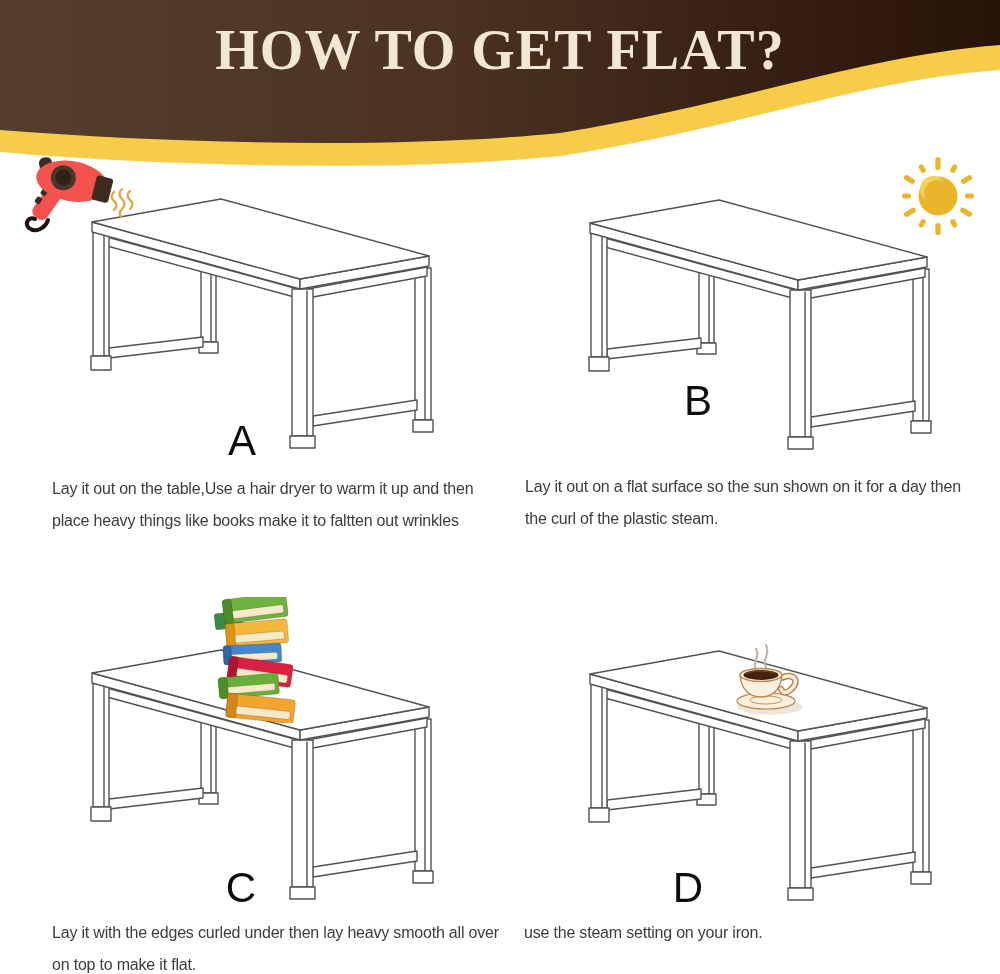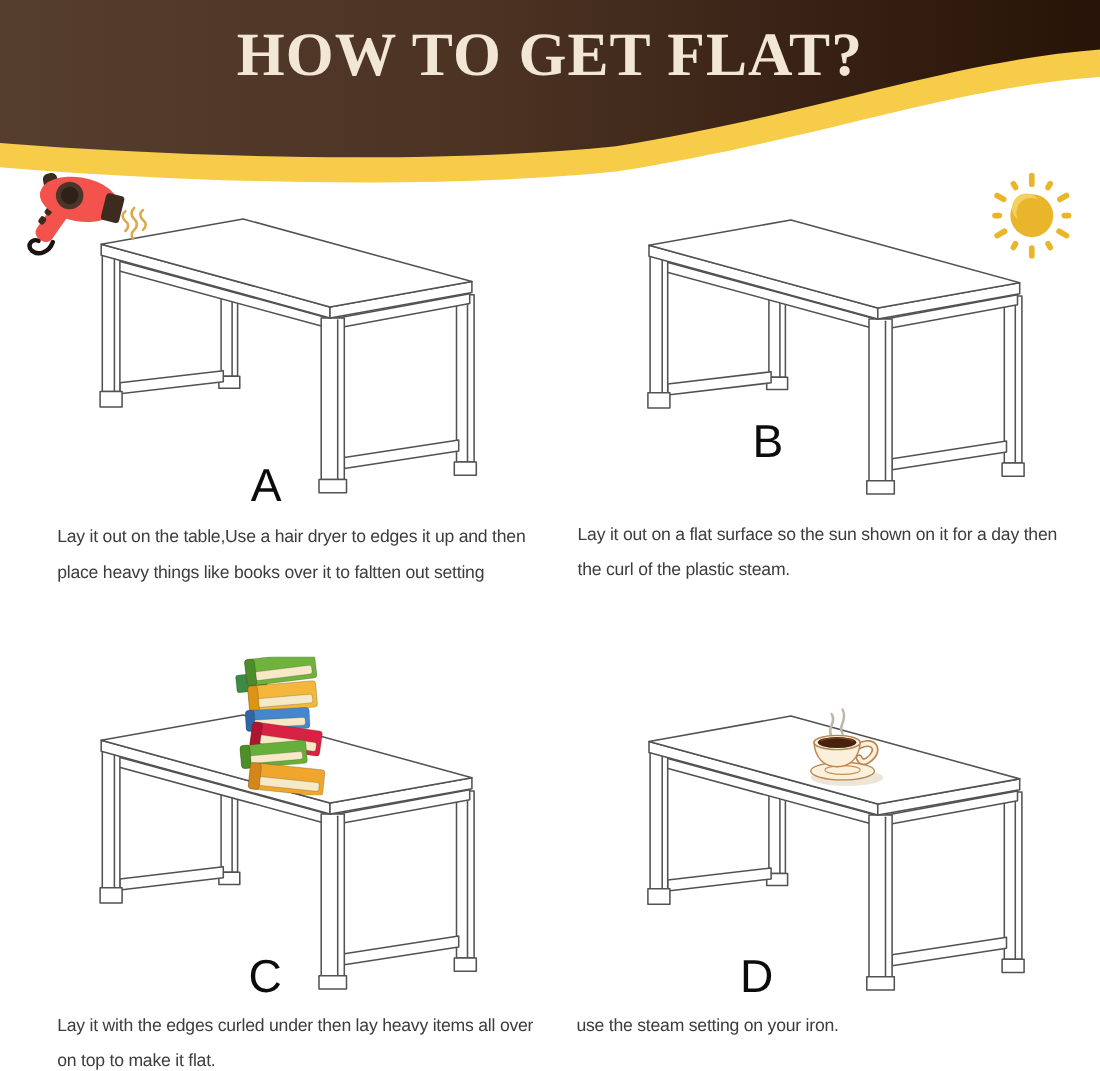--- a/index.html
+++ b/index.html
@@ -215,28 +215,28 @@
     <ellipse cx="38" cy="35" rx="17.5" ry="5" fill="#47220E"></ellipse>
     <path d="M23,34 A 16 4.5 0 0 1 53,34" fill="none" stroke="#7E431F" stroke-width="1"></path>
   </svg>
 
   <div class="step-letter" style="left:220px;top:418px">A</div>
   <div class="step-letter" style="left:676px;top:378px">B</div>
   <div class="step-letter" style="left:219px;top:865px">C</div>
   <div class="step-letter" style="left:666px;top:865px">D</div>
 
   <div class="caption" style="left:52px;top:473px">
-    <div>Lay it out on the table,Use a hair dryer to edges it up and then</div>
-    <div>place heavy things like books over it to faltten out setting</div>
+    <div>Lay it out on the table,Use a hair dryer to warm it up and then</div>
+    <div>place heavy things like books make it to faltten out wrinkles</div>
   </div>
   <div class="caption" style="left:525px;top:471px">
     <div>Lay it out on a flat surface so the sun shown on it for a day then</div>
     <div>the curl of the plastic steam.</div>
   </div>
   <div class="caption" style="left:52px;top:917px">
-    <div>Lay it with the edges curled under then lay heavy items all over</div>
+    <div>Lay it with the edges curled under then lay heavy smooth all over</div>
     <div>on top to make it flat.</div>
   </div>
   <div class="caption" style="left:524px;top:917px">
     <div>use the steam setting on your iron.</div>
   </div>
 
 </div>
 
 </body></html>

